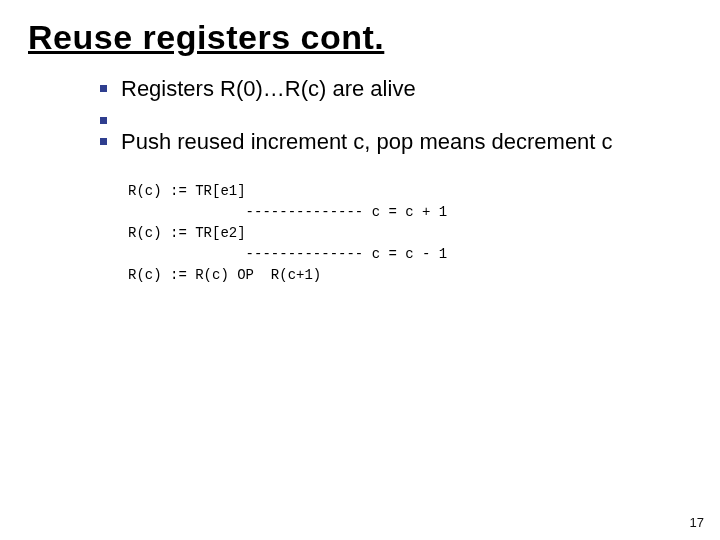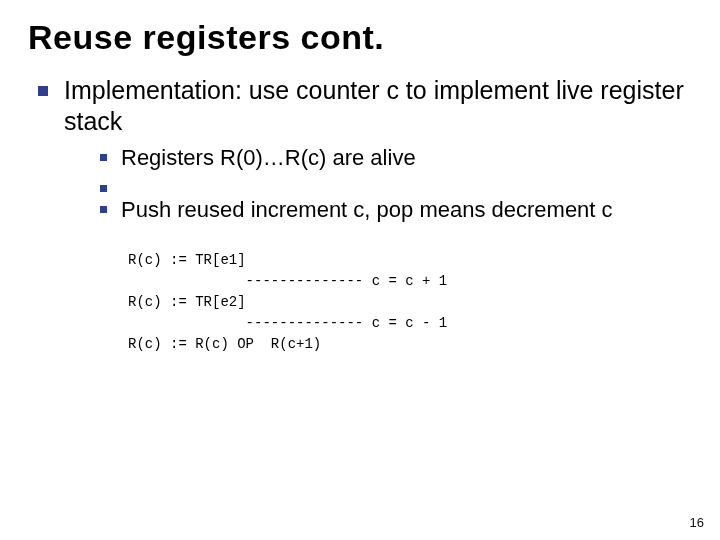--- a/index.html
+++ b/index.html
@@ -17,20 +17,21 @@
     width: 720px;
     height: 540px;
     box-sizing: border-box;
     padding: 18px 28px 0 28px;
   }
   .title {
     font-size: 34px;
     font-weight: 700;
     margin: 0 0 18px 0;
     letter-spacing: 0.5px;
+    text-decoration: underline;
   }
   .bullet-lvl1 {
     display: flex;
     align-items: flex-start;
     margin: 6px 0 6px 10px;
   }
   .bullet-lvl2 {
     display: flex;
     align-items: flex-start;
     margin: 4px 0 4px 72px;
@@ -76,24 +77,20 @@
     height: 10px;
   }
 </style>
 </head>
 <body>
 
 <div class="slide">
 
   <h1 class="title">Reuse registers cont.</h1>
 
-  <div class="bullet-lvl1">
-    <span class="sq"></span>
-    <span class="btext">Implementation: use counter c to implement live register stack</span>
-  </div>
 
   <div class="bullet-lvl2">
     <span class="sq small"></span>
     <span class="btext2">Registers R(0)…R(c) are alive</span>
   </div>
 
   <div class="bullet-lvl2">
     <span class="sq small"></span>
   </div>
 
@@ -104,15 +101,15 @@
 
   <div class="spacer"></div>
 
 
   <div class="code-block">R(c) := TR[e1]
               -------------- c = c + 1
 R(c) := TR[e2]
               -------------- c = c - 1
 R(c) := R(c) OP  R(c+1)</div>
 
-  <div class="pagenum">16</div>
+  <div class="pagenum">17</div>
 
 </div>
 
 </body></html>

